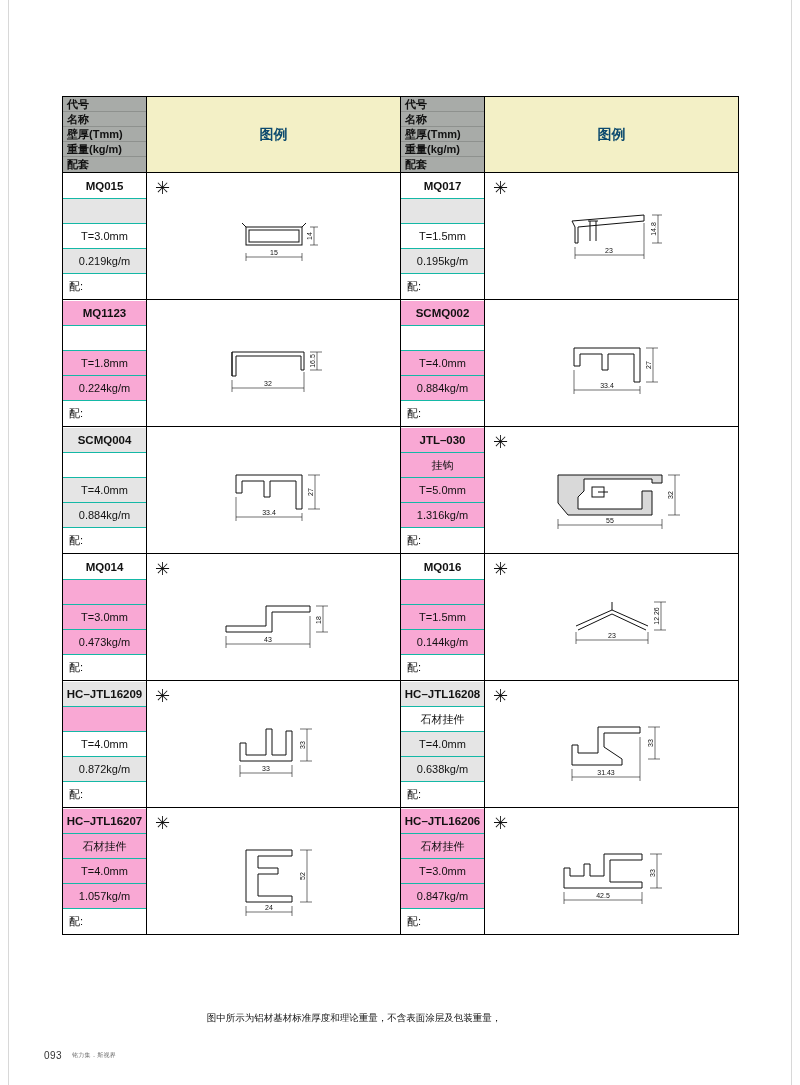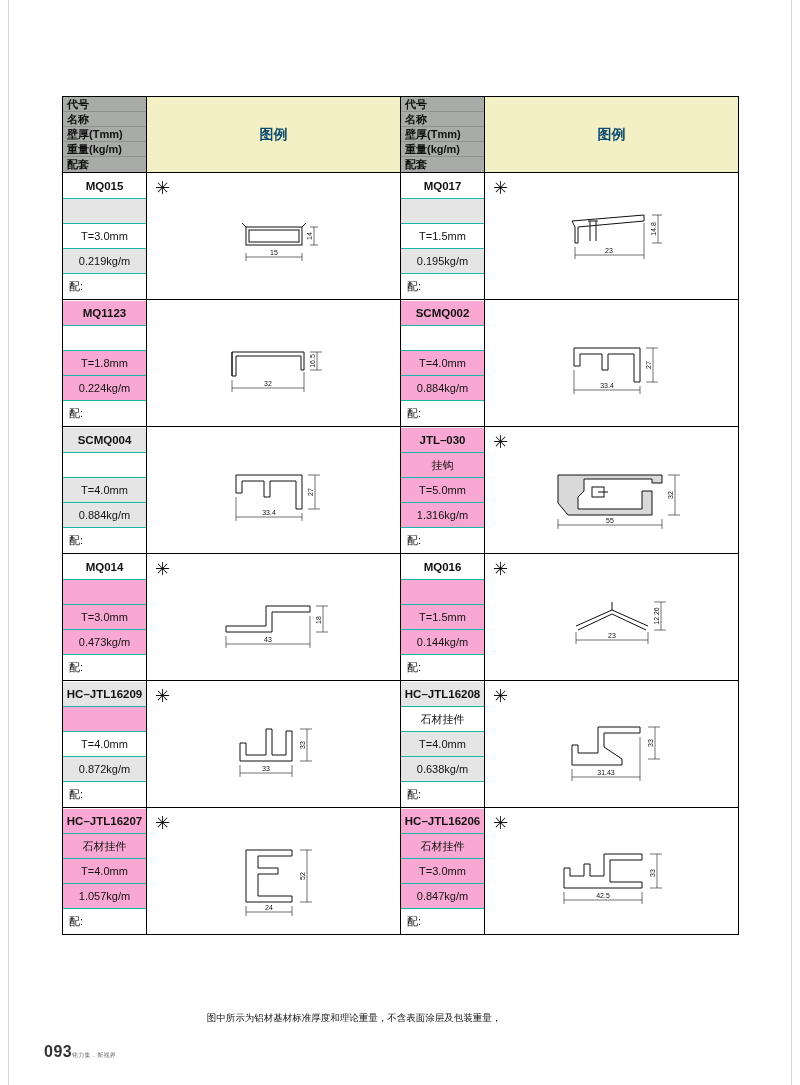--- a/index.html
+++ b/index.html
@@ -96,21 +96,21 @@
   .footnote{
     position:absolute;left:0;top:990px;width:708px;
     text-align:center;
     font-size:9.5px;
     color:#111;
     line-height:16px;
     margin-top:20px;
   }
   .pagenum{
     position:absolute;left:44px;bottom:24px;
-    font-size:16px;font-weight:bold;color:#333;
+    font-size:10px;font-weight:normal;color:#333;
   }
   .pagenum .pn{letter-spacing:0.5px;}
   .brand{
     position:absolute;left:72px;bottom:25px;
     font-size:6px;color:#6b6b6b;letter-spacing:0.3px;
   }
   .dimtxt{font-size:7px;fill:#111;font-family:"Liberation Sans",sans-serif;}
   .vdim{font-size:7px;fill:#111;}
 </style>
 </head>

